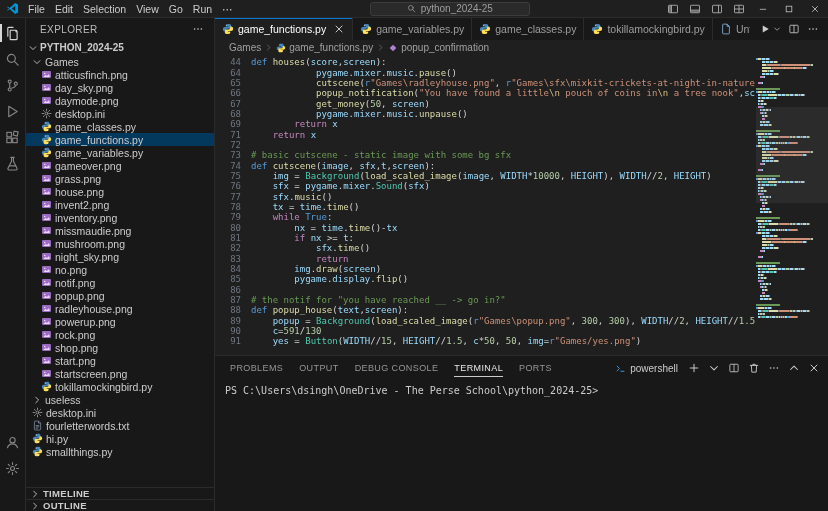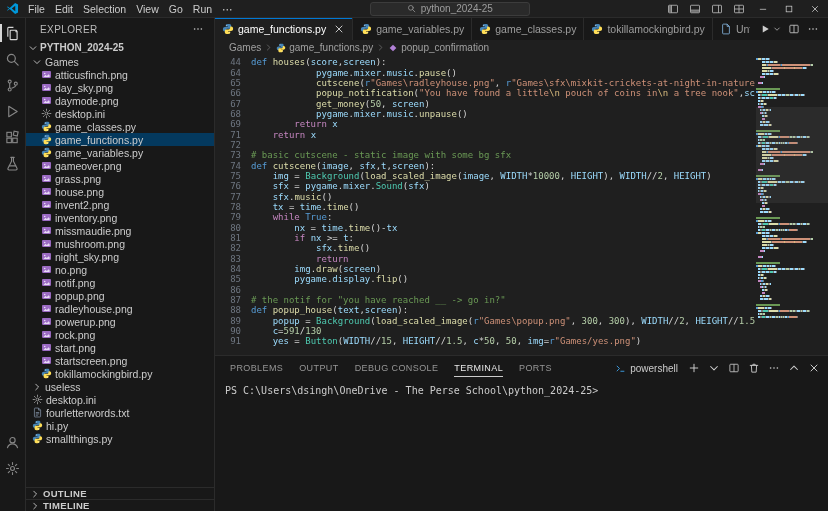--- a/index.html
+++ b/index.html
@@ -513,20 +513,30 @@
             <span class="flabel">rock.png</span>
           </div>
           <div class="row" style="padding-left: 15px;">
             <span class="icon ficon">
               <svg viewBox="0 0 16 16">
                 <rect x="1.5" y="3" width="13" height="10" rx="1.2" fill="#9b6bc3"></rect>
                 <circle cx="5.4" cy="6.6" r="1.2" fill="#e7d9f5"></circle>
                 <path d="M3.5 11.5l3-3 2 1.8 2.6-2.6 1.4 1.4v2.4z" fill="#e7d9f5"></path>
               </svg>
             </span>
+            <span class="flabel">shop.png</span>
+          </div>
+          <div class="row" style="padding-left: 15px;">
+            <span class="icon ficon">
+              <svg viewBox="0 0 16 16">
+                <rect x="1.5" y="3" width="13" height="10" rx="1.2" fill="#9b6bc3"></rect>
+                <circle cx="5.4" cy="6.6" r="1.2" fill="#e7d9f5"></circle>
+                <path d="M3.5 11.5l3-3 2 1.8 2.6-2.6 1.4 1.4v2.4z" fill="#e7d9f5"></path>
+              </svg>
+            </span>
             <span class="flabel">start.png</span>
           </div>
           <div class="row" style="padding-left: 15px;">
             <span class="icon ficon">
               <svg viewBox="0 0 16 16">
                 <rect x="1.5" y="3" width="13" height="10" rx="1.2" fill="#9b6bc3"></rect>
                 <circle cx="5.4" cy="6.6" r="1.2" fill="#e7d9f5"></circle>
                 <path d="M3.5 11.5l3-3 2 1.8 2.6-2.6 1.4 1.4v2.4z" fill="#e7d9f5"></path>
               </svg>
             </span>
@@ -593,29 +603,29 @@
             <span class="flabel">smallthings.py</span>
           </div>
         </div>
       <div>
           <div class="sb-section">
             <span class="icon chev">
               <svg viewBox="0 0 16 16" fill="none" stroke="currentColor" stroke-width="1.4" stroke-linecap="round" stroke-linejoin="round">
                 <path d="M6 3.5L10.5 8L6 12.5"></path>
               </svg>
             </span>
-            <span>OUTLINE</span>
+            <span>TIMELINE</span>
           </div>
           <div class="sb-section">
             <span class="icon chev">
               <svg viewBox="0 0 16 16" fill="none" stroke="currentColor" stroke-width="1.4" stroke-linecap="round" stroke-linejoin="round">
                 <path d="M6 3.5L10.5 8L6 12.5"></path>
               </svg>
             </span>
-            <span>TIMELINE</span>
+            <span>OUTLINE</span>
           </div>
         </div>
     </div>
 
     <div class="main">
 
       <div class="tabbar">
         <div class="tab-strip">
             <div class="tab active">
               <span class="icon">

